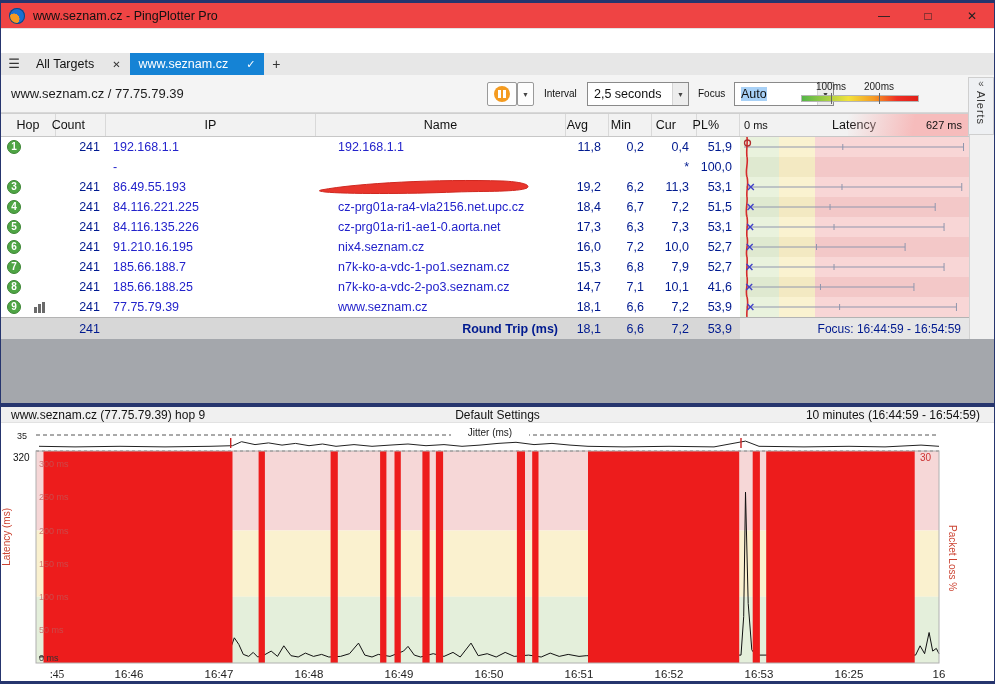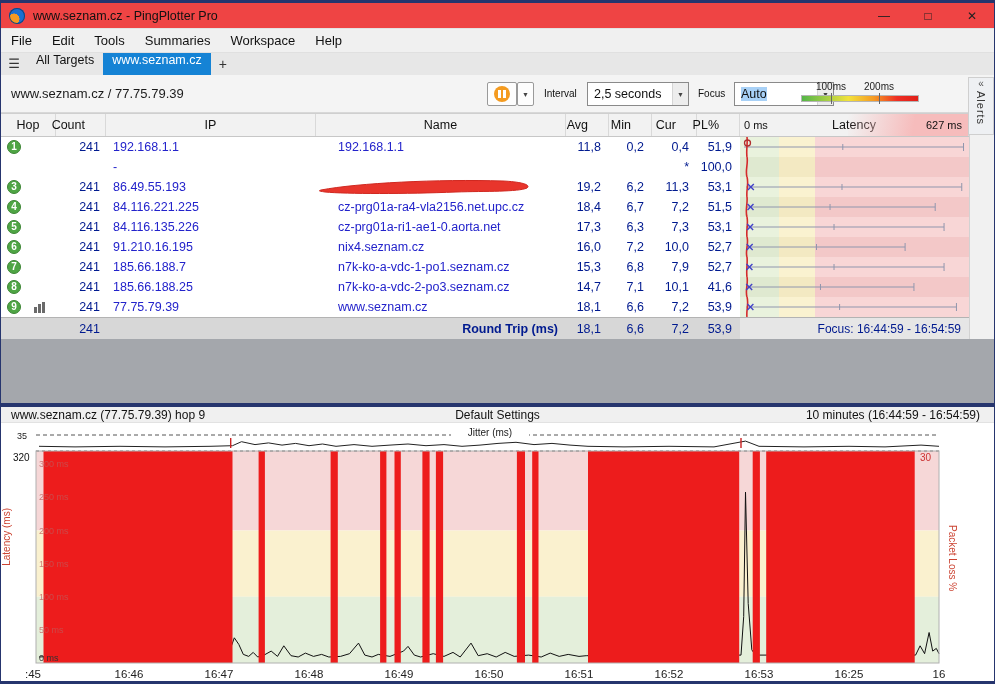--- a/index.html
+++ b/index.html
@@ -13,21 +13,21 @@
   .win-controls{position:absolute;right:0;top:0;height:26px;display:flex;}
   .win-btn{width:44px;text-align:center;line-height:26px;font-size:12px;color:#222;cursor:default;}
 
   
   .menubar{position:absolute;top:26px;left:0;right:0;height:24px;background:#f0f0f0;display:flex;align-items:center;border-bottom:1px solid #e0e0e0;}
   .menu-item{padding:0 10px;font-size:13px;line-height:24px;color:#111;}
 
   
   .tabbar{position:absolute;top:50px;left:0;right:0;height:22px;background:#e7e7e7;display:flex;align-items:stretch;font-size:12.5px;}
   .burger{width:26px;text-align:center;line-height:22px;font-size:13px;color:#333;}
-  .tab{display:flex;align-items:center;gap:18px;padding:0 9px;color:#111;flex-direction:column;}
+  .tab{display:flex;align-items:center;gap:18px;padding:0 9px;color:#111;}
   .tab .tab-close{font-size:10px;color:#333;}
   .tab-active{background:#1583d5;color:#fff;}
   .tab-active .tab-check{font-size:11px;color:#fff;}
   .tab-plus{width:24px;text-align:center;line-height:22px;font-size:14px;color:#333;}
 
   
   .toolbar{position:absolute;top:72px;left:0;right:0;height:38px;background:#f4f4f4;border-bottom:1px solid #d8d8d8;}
   .target-label{position:absolute;left:10px;top:11px;font-size:13px;color:#1b1b1b;}
   .btn{position:absolute;top:7px;height:24px;background:#fdfdfd;border:1px solid #9a9a9a;border-radius:2px;display:flex;align-items:center;justify-content:center;}
   .pause-btn{left:486px;width:30px;}
@@ -101,28 +101,20 @@
   <div class="titlebar">
     <span class="app-icon"></span>
     <span class="win-title">www.seznam.cz - PingPlotter Pro</span>
     <div class="win-controls">
       <span class="win-btn">—</span>
       <span class="win-btn">□</span>
       <span class="win-btn">✕</span>
     </div>
   </div>
 
-  <div class="menubar">
-      <span class="menu-item">File</span>
-      <span class="menu-item">Edit</span>
-      <span class="menu-item">Tools</span>
-      <span class="menu-item">Summaries</span>
-      <span class="menu-item">Workspace</span>
-      <span class="menu-item">Help</span>
-    </div>
 
   <div class="tabbar">
     <span class="burger">☰</span>
     <div class="tab">
       <span>All Targets</span>
       <span class="tab-close">✕</span>
     </div>
     <div class="tab tab-active">
       <span>www.seznam.cz</span>
       <span class="tab-check">✓</span>
@@ -449,21 +441,21 @@
       <text x="38" y="84.5" font-size="9" fill="#c05a5a" opacity="0.75">200 ms</text>
       <text x="38" y="117.6" font-size="9" fill="#c05a5a" opacity="0.75">150 ms</text>
       <text x="38" y="150.8" font-size="9" fill="#c05a5a" opacity="0.75">100 ms</text>
       <text x="38" y="183.9" font-size="9" fill="#c05a5a" opacity="0.75">50 ms</text>
       <text x="38" y="212.0" font-size="9" fill="#333" opacity="1">0 ms</text>
       <rect x="35" y="2" width="903" height="212" fill="none" stroke="#b0b0b0"></rect>
       <text x="12" y="12" font-size="10" fill="#111">320</text>
       <text x="930" y="12" font-size="10" fill="#cc3333" text-anchor="end">30</text>
     </svg>
   <div class="xaxis">
-      <span class="xtick" style="left: 12px;">:45</span>
+      <span class="xtick" style="left: 36px; font-family: Liberation Serif, serif;">:45</span>
       <span class="xtick" style="left: 108px;">16:46</span>
       <span class="xtick" style="left: 198px;">16:47</span>
       <span class="xtick" style="left: 288px;">16:48</span>
       <span class="xtick" style="left: 378px;">16:49</span>
       <span class="xtick" style="left: 468px;">16:50</span>
       <span class="xtick" style="left: 558px;">16:51</span>
       <span class="xtick" style="left: 648px;">16:52</span>
       <span class="xtick" style="left: 738px;">16:53</span>
       <span class="xtick" style="left: 828px;">16:25</span>
       <span class="xtick" style="left: 918px;">16</span>

